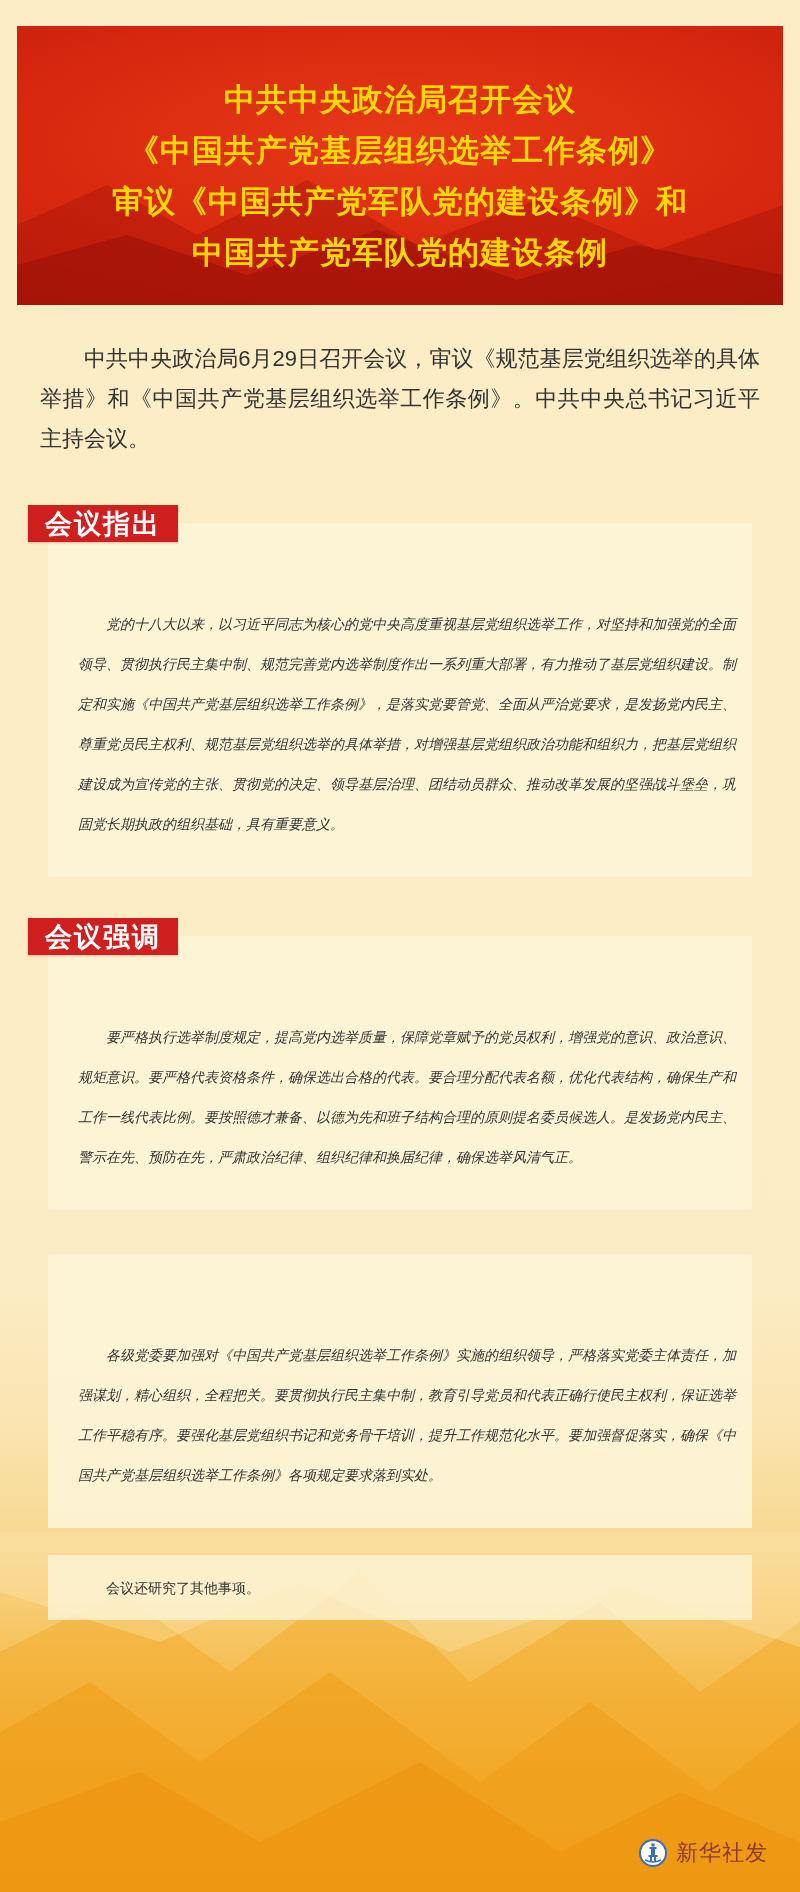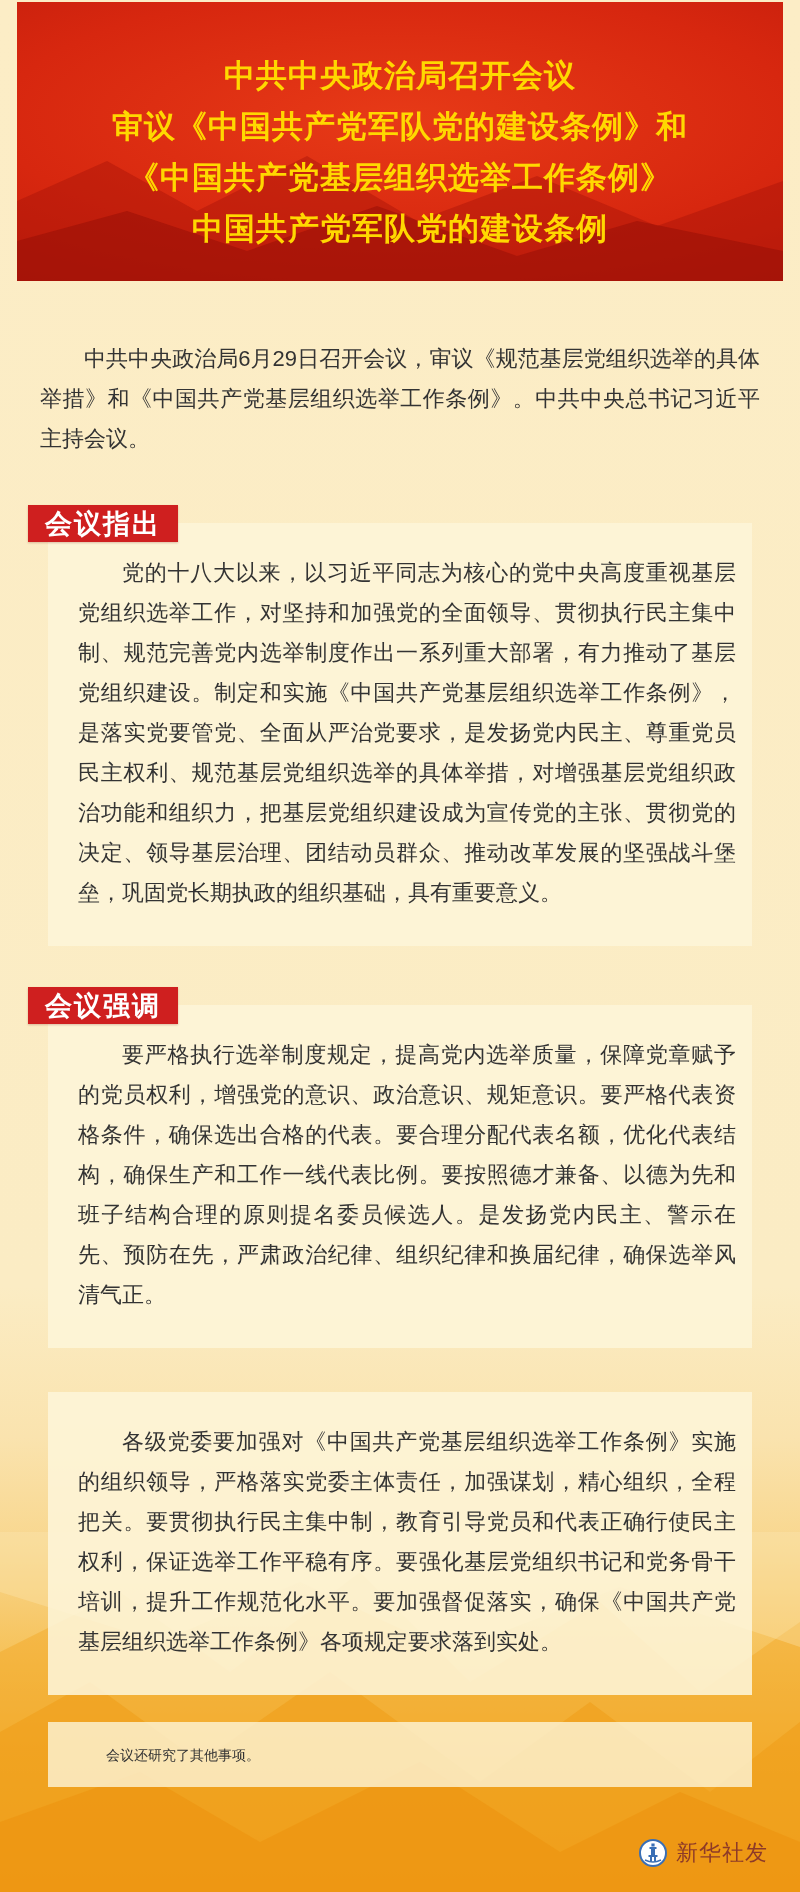--- a/index.html
+++ b/index.html
@@ -11,21 +11,21 @@
     background:linear-gradient(180deg,
       #fcedc6 0%, #fbecc4 68%, #fae3ae 76%,
       #f8d68c 82%, #f6c055 88%, #f3ab2d 94%, #f0a01e 100%);
     font-family:"Liberation Sans","DejaVu Sans",sans-serif;
     color:#333;
   }
   
   .bg-mountains{position:absolute;left:0;bottom:0;width:800px;height:360px;pointer-events:none;}
   
   .banner{
-    position:absolute;left:17px;top:2px;width:766px;height:279px;
+    position:absolute;left:17px;top:26px;width:766px;height:279px;
     background:radial-gradient(95% 85% at 50% 42%, #e73a17 0%, #d7270f 55%, #bd1a0b 100%);
     overflow:hidden;
   }
   .banner-ridges{position:absolute;left:0;bottom:0;width:766px;height:150px;}
   .banner-titles{position:relative;z-index:2;padding-top:48px;text-align:center;}
   .banner-title-line{
     line-height:51px;font-size:31px;font-weight:bold;color:#ffd800;
     letter-spacing:1px;white-space:nowrap;
   }
   
@@ -34,22 +34,22 @@
     font-size:22px;line-height:40px;text-align:justify;
   }
   .indent{text-indent:2em;}
   
   .section{position:relative;margin:0 48px;}
   .sec1{margin-top:64px;}
   .sec2{margin-top:59px;}
   .sec3{margin-top:44px;}
   .box{
     background:rgba(253,245,216,0.88);
-    padding:30px 16px 33px 30px;
-    font-size:22px;line-height:40px;text-align:justify;
+    padding:81px 16px 33px 30px;
+    font-size:14px;line-height:40px;text-align:justify;font-style:italic;
   }
   .badge{
     position:absolute;left:-20px;top:-18px;z-index:3;
     width:150px;height:37px;
     background:#cf1f1f;
     color:#fff;font-size:27px;font-weight:bold;
     display:flex;align-items:center;justify-content:center;
     letter-spacing:2px;
     box-shadow:0 1px 2px rgba(120,20,10,0.25);
   }
@@ -80,22 +80,22 @@
     <polygon points="0,60 160,110 300,50 450,120 620,55 800,115 800,0 0,0" fill="#fde7b4" opacity="0.35"></polygon>
   </svg>
 
   <div class="banner">
     <svg class="banner-ridges" viewBox="0 0 766 150" preserveAspectRatio="none">
       <polygon points="0,70 90,30 180,80 290,25 400,90 520,45 640,95 766,50 766,150 0,150" fill="#a81409" opacity="0.45"></polygon>
       <polygon points="0,110 110,80 230,120 360,75 500,125 620,90 766,120 766,150 0,150" fill="#930e05" opacity="0.5"></polygon>
     </svg>
     <div class="banner-titles">
       <div class="banner-title-line">中共中央政治局召开会议</div>
+      <div class="banner-title-line">《中国共产党基层组织选举工作条例》</div>
       <div class="banner-title-line">审议《中国共产党军队党的建设条例》和</div>
-      <div class="banner-title-line">《中国共产党基层组织选举工作条例》</div>
       <div class="banner-title-line">中国共产党军队党的建设条例</div>
     </div>
   </div>
   <div style="height:293px;"></div>
 
   <p class="intro indent">中共中央政治局6月29日召开会议，审议《规范基层党组织选举的具体举措》和《中国共产党基层组织选举工作条例》。中共中央总书记习近平主持会议。</p>
 
   <div class="section sec1">
     <div class="badge">会议指出</div>
     <div class="box">

